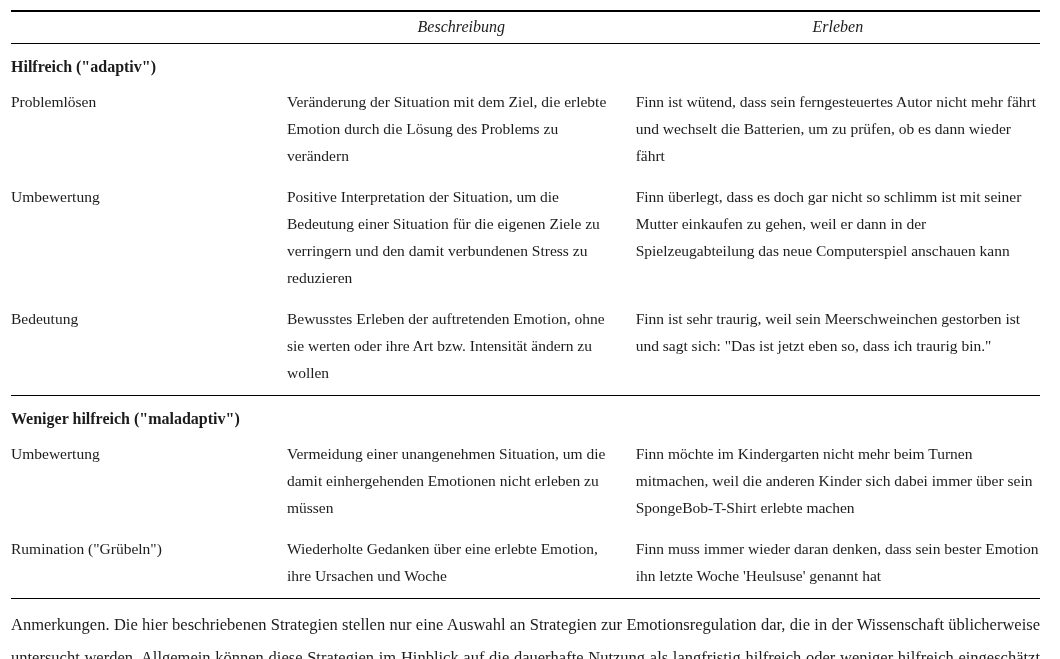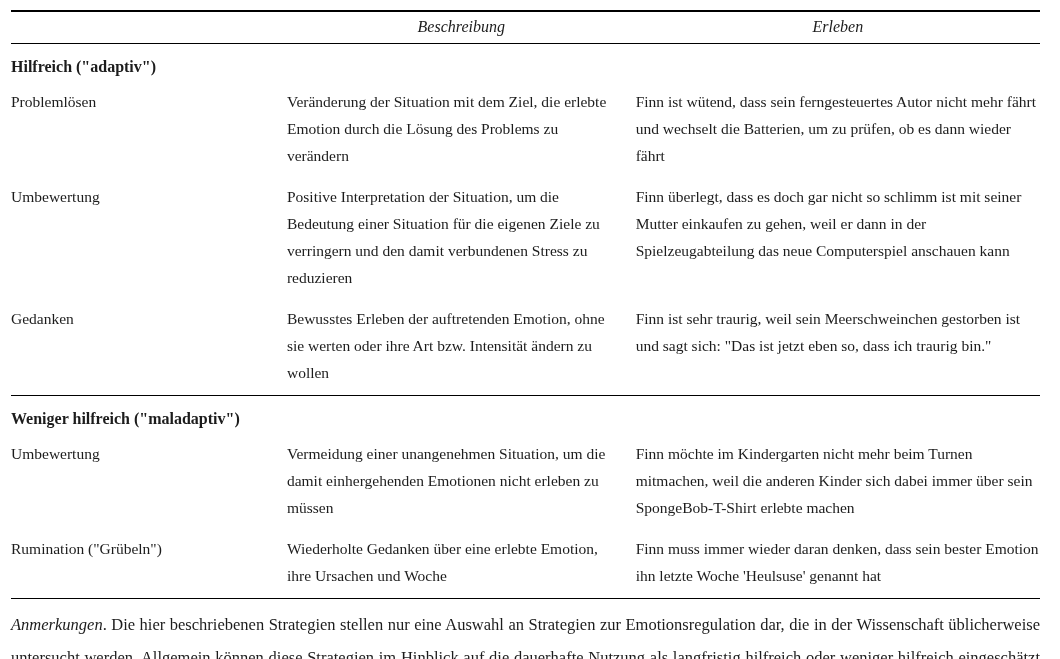--- a/index.html
+++ b/index.html
@@ -47,21 +47,21 @@
   }
   td.cell-strategy { padding: 5px 20px 9px 0; }
   td.cell-beschreibung { padding: 5px 26px 9px 0; }
   td.cell-beispiel { padding: 5px 0 9px 0; }
   .notes {
     padding-top: 9px;
     font-size: 16.5px;
     line-height: 33px;
     text-align: justify;
   }
-  .notes .notes-label { font-style: italic; }
+  .notes .notes-label { }
 </style>
 </head>
 <body>
 
 <div class="page">
 
   <table class="apa-table">
     <colgroup>
       <col class="c-strategy">
       <col class="c-beschreibung">
@@ -83,21 +83,21 @@
         <td class="cell-strategy">Problemlösen</td>
         <td class="cell-beschreibung">Veränderung der Situation mit dem Ziel, die erlebte Emotion durch die Lösung des Problems zu verändern</td>
         <td class="cell-beispiel">Finn ist wütend, dass sein ferngesteuertes Autor nicht mehr fährt und wechselt die Batterien, um zu prüfen, ob es dann wieder fährt</td>
       </tr>
       <tr>
         <td class="cell-strategy">Umbewertung</td>
         <td class="cell-beschreibung">Positive Interpretation der Situation, um die Bedeutung einer Situation für die eigenen Ziele zu verringern und den damit verbundenen Stress zu reduzieren</td>
         <td class="cell-beispiel">Finn überlegt, dass es doch gar nicht so schlimm ist mit seiner Mutter einkaufen zu gehen, weil er dann in der Spielzeugabteilung das neue Computerspiel anschauen kann</td>
       </tr>
       <tr>
-        <td class="cell-strategy">Gedanken</td>
+        <td class="cell-strategy">Bedeutung</td>
         <td class="cell-beschreibung">Bewusstes Erleben der auftretenden Emotion, ohne sie werten oder ihre Art bzw. Intensität ändern zu wollen</td>
         <td class="cell-beispiel">Finn ist sehr traurig, weil sein Meerschweinchen gestorben ist und sagt sich: "Das ist jetzt eben so, dass ich traurig bin."</td>
       </tr>
 
       <tr class="section-header-row rule-above">
         <td colspan="3">Weniger hilfreich ("maladaptiv")</td>
       </tr>
       <tr>
         <td class="cell-strategy">Umbewertung</td>
         <td class="cell-beschreibung">Vermeidung einer unangenehmen Situation, um die damit einhergehenden Emotionen nicht erleben zu müssen</td>

